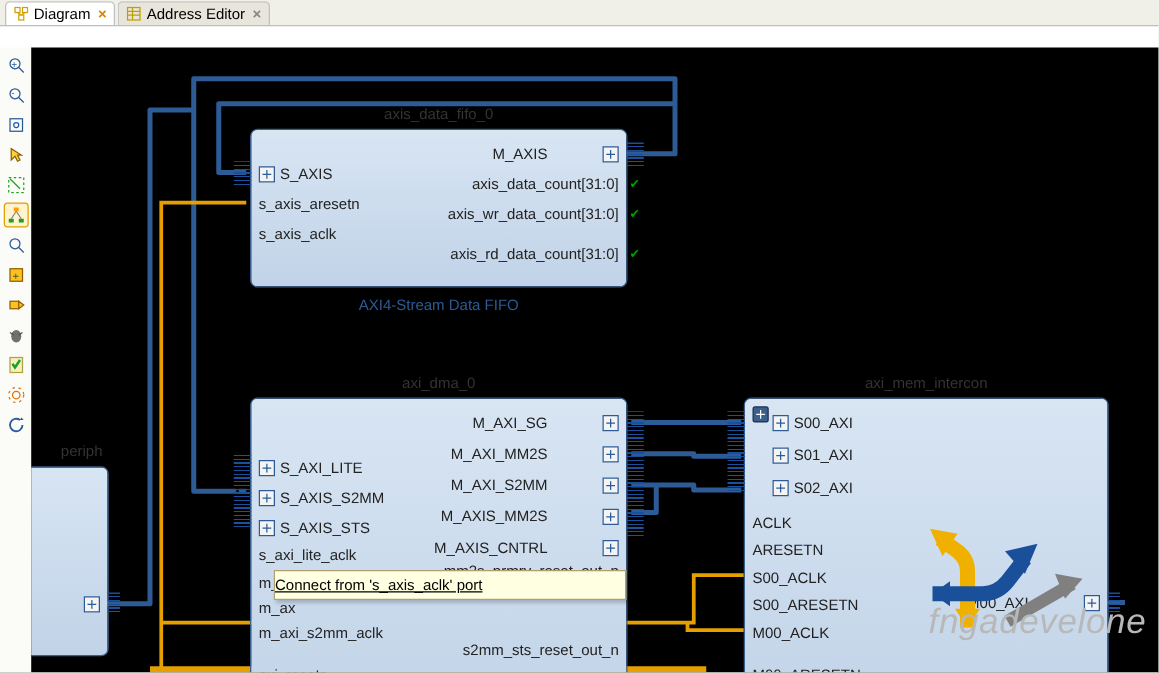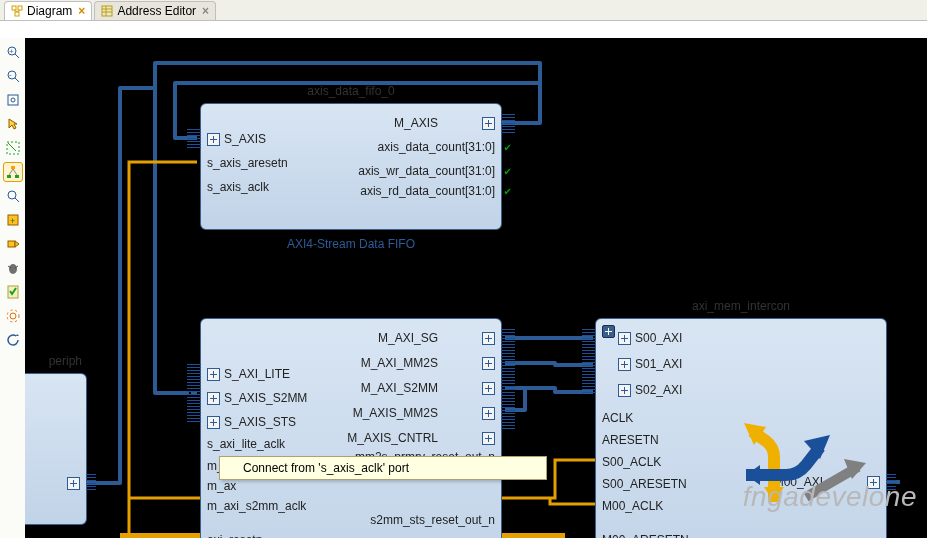--- a/index.html
+++ b/index.html
@@ -34,21 +34,21 @@
   .plus-stub::after  { top:5px; left:2px; height:1px; width:7px; }
   .port { position:absolute; display:flex; align-items:center; gap:4px; white-space:nowrap; color:#222; }
   .port.left { left:6px;justify-content:space-between; }
   .port.right { right:6px;gap:44px; }
   .check { color:#00a000; font-size:10px; position:absolute; right:-17px; }
 
   
   svg.wires { position:absolute; left:0; top:0; pointer-events:none; }
 
   
-  .tooltip { position:absolute; background:#ffffe1; border:1px solid #b0a070; padding:4px 23px; font-size:12px; box-shadow:2px 2px 3px rgba(0,0,0,.2); z-index:5; }
+  .tooltip { position:absolute; background:#ffffe1; border:1px solid #b0a070; padding:4px 0; font-size:12px; box-shadow:2px 2px 3px rgba(0,0,0,.2); z-index:5;text-decoration:underline; }
   .sig-stripe { position:absolute; width:14px; background:repeating-linear-gradient(#1a4f9a 0 1px, transparent 1px 3px); }
   .sig-stripe.b2 { width:10px; }
   .plus-dark { display:inline-block; width:11px; height:11px; background:#3a5f8a; border:1px solid #1a3050; border-radius:2px; position:relative; }
   .plus-dark::before, .plus-dark::after { content:""; position:absolute; background:#fff; }
   .plus-dark::before { left:5px; top:2px; width:1px; height:7px; }
   .plus-dark::after { top:5px; left:2px; height:1px; width:7px; }
 
   
   .wm { position:absolute; right:10px; bottom:25px; font-size:28px; color:#b8b8b8; font-weight:normal; font-family:"Trebuchet MS",sans-serif; font-style:italic; letter-spacing:0.5px; }
   .arrow-img { position:absolute; pointer-events:none; }
@@ -251,27 +251,28 @@
           <span class="plus-stub"></span>
         </div>
       <div class="port right" style="top:36px">
           <span>axis_data_count[31:0]</span>
           <span class="check">✔</span>
         </div>
       <div class="port right" style="top:60px">
           <span>axis_wr_data_count[31:0]</span>
           <span class="check">✔</span>
         </div>
-      <div class="port right" style="top:80px">
+      <div class="port right" style="top:92px">
           <span>axis_rd_data_count[31:0]</span>
           <span class="check">✔</span>
         </div>
     </div>
 
     <div class="block" style="left:175px; top:280px; width:300px; height:260px;">
+      <div class="title">axi_dma_0</div>
       <div class="sig-stripe" style="left:-14px; top:45px; height:60px;"></div>
       <div class="port left" style="top:48px">
           <span class="plus-stub"></span>
           <span>S_AXI_LITE</span>
         </div>
       <div class="port left" style="top:72px">
           <span class="plus-stub"></span>
           <span>S_AXIS_S2MM</span>
         </div>
       <div class="port left" style="top:96px">

